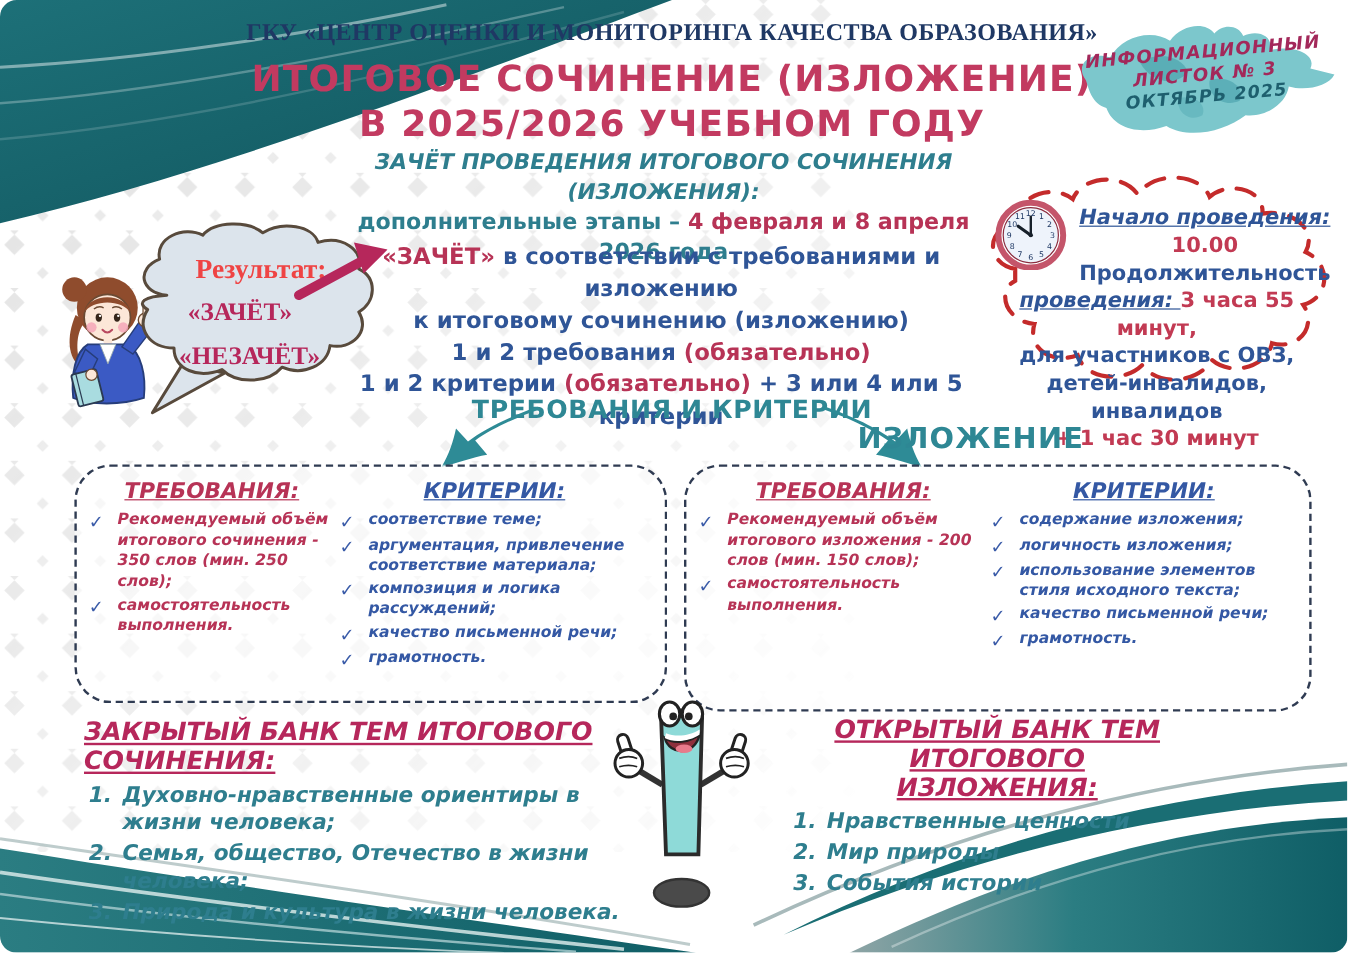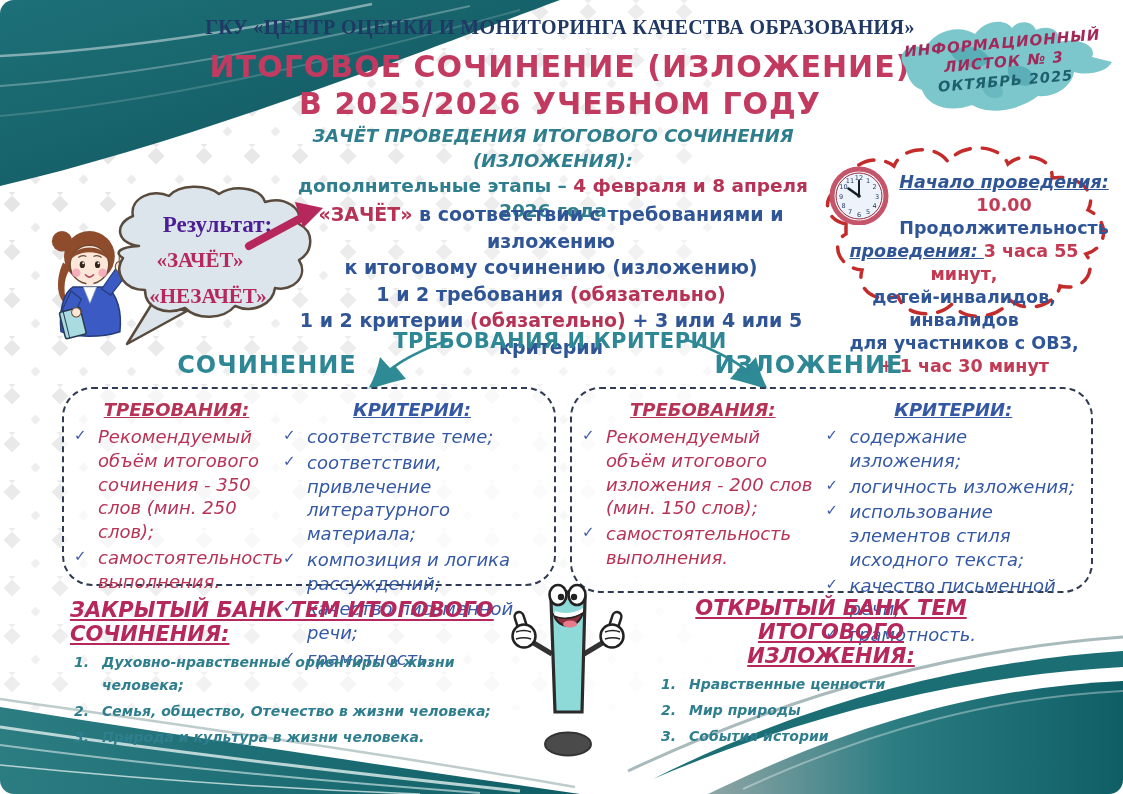--- a/index.html
+++ b/index.html
@@ -20,21 +20,21 @@
   .map-text .l1,.map-text .l2{font-weight:700;font-style:italic;font-size:15px;color:#A3285A;letter-spacing:1px;}
   .map-text .l3{font-weight:700;font-style:italic;font-size:14.5px;color:#1E5F6E;letter-spacing:1px;}
 
   
   .dates{left:283px;top:123px;width:540px;line-height:25px;}
   .dates .h{font-style:italic;font-weight:700;font-size:18px;color:#2E7E8E;}
   .dates .b{font-weight:700;font-size:18.5px;color:#2E7E8E;}
   .hl{color:#B73356;}
 
   
-  .bubble-text{font-family:"Liberation Serif",serif;font-weight:700;color:#4c1d95;}
+  .bubble-text{font-family:"Liberation Serif",serif;font-weight:700;color:#ef4444;}
   .bt1{left:130px;top:212px;width:175px;font-size:23px;}
   .bt2{left:120px;top:248px;width:160px;font-size:21px;color:#B6275B!important;}
   .bt3{left:118px;top:284px;width:180px;font-size:21px;color:#B6275B!important;}
   .bubble-text.bt2,.bubble-text.bt3{color:#B6275B;}
 
   
   .rules{left:295px;top:201px;width:512px;font-weight:700;font-size:19px;
          color:#2F5597;line-height:26.5px;}
 
   
@@ -55,36 +55,36 @@
         padding:8px 10px;box-sizing:border-box;background:rgba(255,255,255,.55);}
   .box-essay{left:62px;top:387px;width:494px;height:199px;}
   .box-ret{left:570px;top:387px;width:523px;height:206px;}
   .col{box-sizing:border-box;}
   .col h3{margin:2px 0 5px 0;text-align:center;font-size:18px;font-style:italic;
           font-weight:700;text-decoration:underline;}
   .col.req h3{color:#B73356;}
   .col.crit h3{color:#3458A4;}
   .chk{display:flex;align-items:flex-start;margin-bottom:2px;}
   .tick{width:24px;flex:none;color:#3A5BA8;font-weight:700;font-size:15px;padding-top:1px;}
-  .chk .t{flex:1;font-weight:400;font-style:italic;font-size:18px;line-height:1.32;}
+  .chk .t{flex:1;font-weight:700;font-style:italic;font-size:13px;line-height:1.32;}
   .col.req .t{color:#B73356;}
   .col.crit .t{color:#3458A4;}
   .box-essay .req{width:205px;}
   .box-essay .crit{width:262px;padding-left:4px;}
   .box-ret .req{width:242px;}
   .box-ret .crit{width:258px;padding-left:2px;}
 
   
   .bank-title{font-weight:700;font-style:italic;font-size:21px;color:#B6275B;
               text-decoration:underline;line-height:24px;}
   .closed-bank{left:70px;top:598px;width:460px;}
   .open-bank{left:645px;top:596px;width:372px;}
   .num-list{counter-reset:li;margin-top:5px;}
   .num-item{position:relative;padding-left:32px;font-weight:700;font-style:italic;
-            font-size:14px;color:#2E7E8E;line-height:23px;margin-bottom:3px;}
+            font-size:18px;color:#2E7E8E;line-height:23px;margin-bottom:3px;}
   .num-item::before{counter-increment:li;content:counter(li) ".";position:absolute;left:4px;}
 </style>
 </head>
 <body>
 
 <div id="poster">
 
   <svg class="abs" style="left:0;top:0;" width="720" height="710">
     <defs>
       <pattern id="dia" width="48" height="48" patternUnits="userSpaceOnUse">
@@ -252,33 +252,32 @@
     <line x1="30" y1="31" x2="19.5" y2="23.5" stroke="#17202A" stroke-width="2.6" stroke-linecap="round"></line>
     <line x1="30" y1="31" x2="30" y2="15.5" stroke="#17202A" stroke-width="2" stroke-linecap="round"></line>
     <circle cx="30" cy="31" r="1.8" fill="#17202A"></circle>
   </svg>
 
   <div class="abs cloud-txt ctr">
     <div class="shift u">Начало проведения:</div>
     <div class="shift red">10.00</div>
     <div class="shift">Продолжительность</div>
     <div><span class="u">проведения: </span><span class="red">3 часа 55 минут,</span></div>
+    <div>для участников с ОВЗ,</div>
     <div>детей-инвалидов, инвалидов</div>
-    <div>для участников с ОВЗ,</div>
     <div class="red">+ 1 час 30 минут</div>
   </div>
 
   <div class="abs mid-head ctr">ТРЕБОВАНИЯ И КРИТЕРИИ</div>
   <svg class="abs" style="left:366px;top:337px;" width="88" height="54" viewBox="0 0 88 54">
     <path d="M84,4 C66,10 44,20 30,30 L40,42 C28,44 12,50 2,52 C8,42 12,30 14,20 L24,31 C38,20 62,9 82,2 Z" fill="#2E8B96"></path>
   </svg>
   <svg class="abs" style="left:682px;top:337px;" width="88" height="54" viewBox="0 0 88 54">
     <path d="M4,4 C22,10 44,20 58,30 L48,42 C60,44 76,50 86,52 C80,42 76,30 74,20 L64,31 C50,20 26,9 6,2 Z" fill="#2E8B96"></path>
   </svg>
-  <div class="abs sec-label lab-essay ctr">СОЧИНЕНИЕ</div>
   <div class="abs sec-label lab-ret ctr">ИЗЛОЖЕНИЕ</div>
 
   <div class="abs dbox box-essay">
     <div class="col req">
       <h3>ТРЕБОВАНИЯ:</h3>
       <div>
 
           <div class="chk">
             <span class="tick">✓</span>
             <span class="t">Рекомендуемый объём итогового сочинения -  350 слов (мин. 250 слов);</span>
@@ -294,21 +293,21 @@
       <h3>КРИТЕРИИ:</h3>
       <div>
 
           <div class="chk">
             <span class="tick">✓</span>
             <span class="t">соответствие теме;</span>
           </div>
 
           <div class="chk">
             <span class="tick">✓</span>
-            <span class="t">соответствии, привлечение литературного материала;</span>
+            <span class="t">аргументация, привлечение соответствие материала;</span>
           </div>
 
           <div class="chk">
             <span class="tick">✓</span>
             <span class="t">композиция и логика рассуждений;</span>
           </div>
 
           <div class="chk">
             <span class="tick">✓</span>
             <span class="t">качество письменной речи;</span>

